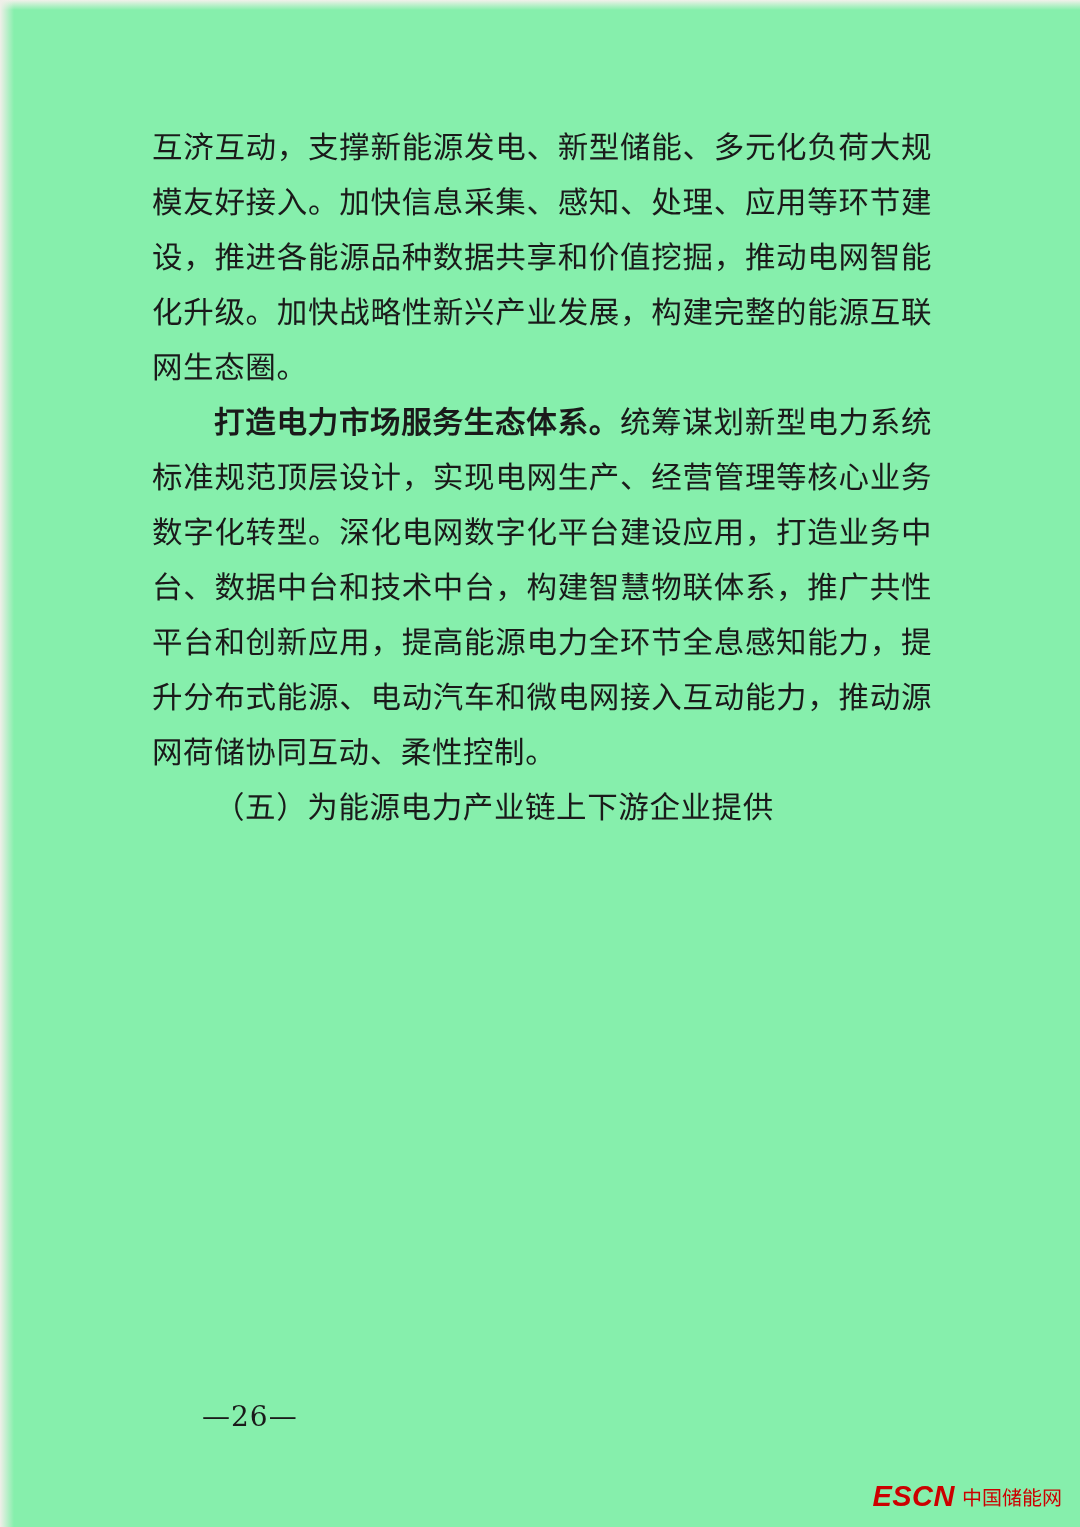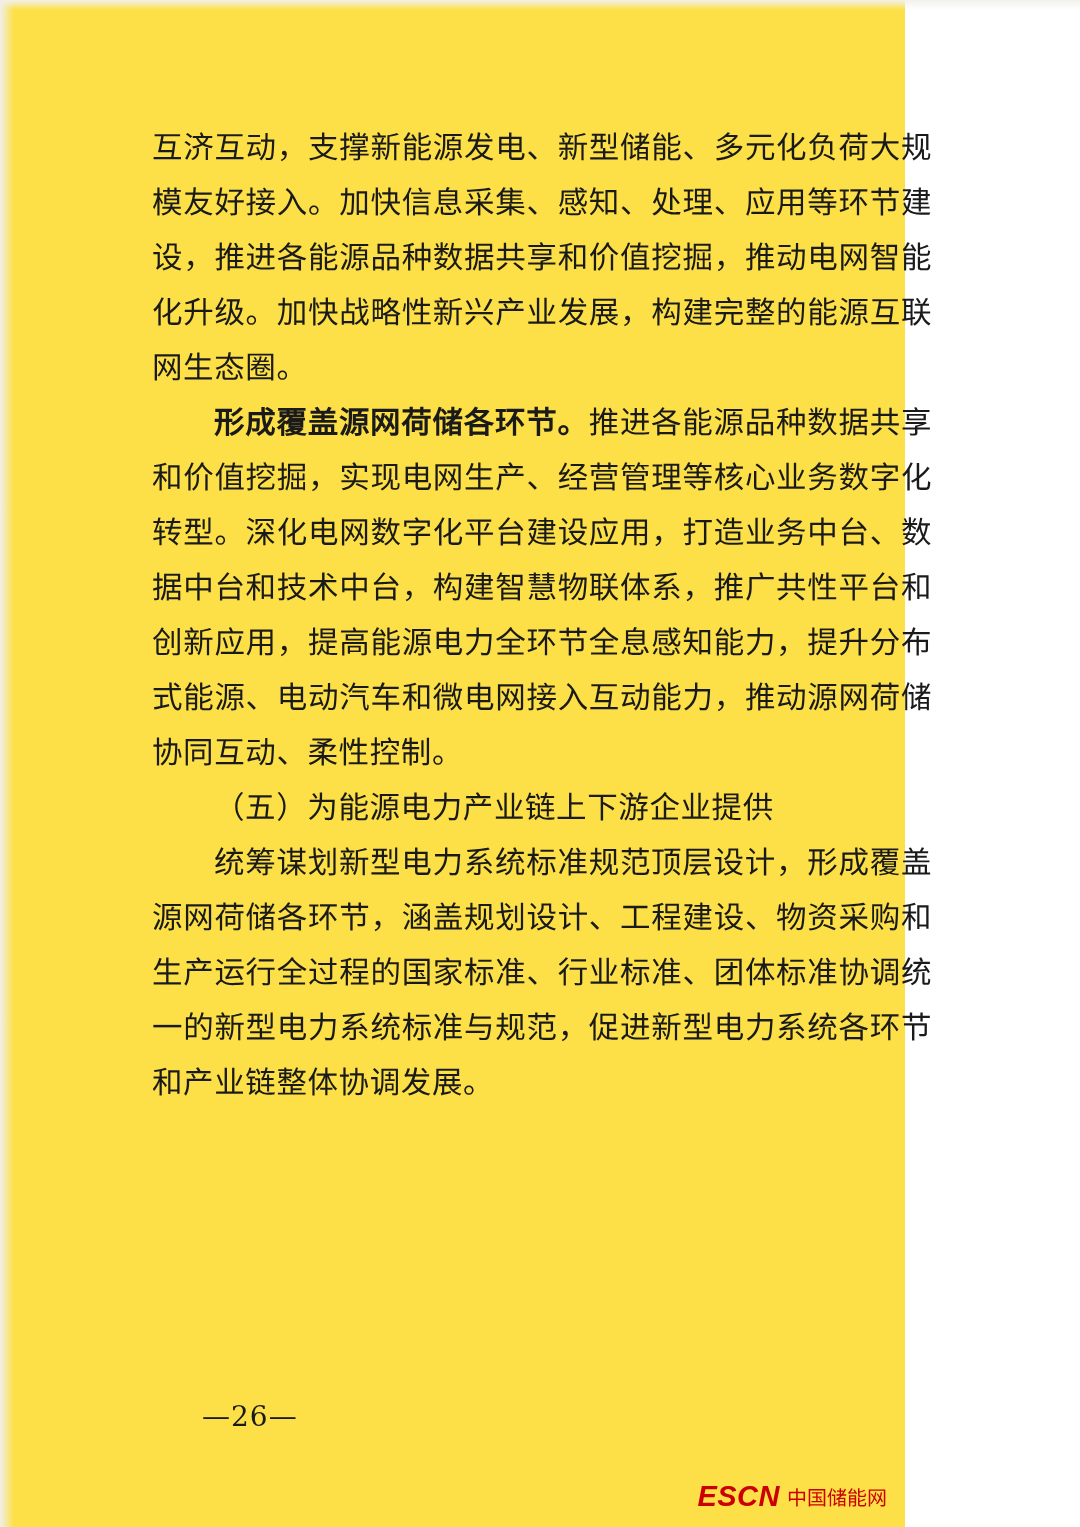--- a/index.html
+++ b/index.html
@@ -13,23 +13,23 @@
     position: relative;
     font-family: "DejaVu Serif", "Liberation Serif", serif;
     color: #1b1b1b;
     overflow: hidden;
   }
 
   .page {
     position: absolute;
     left: 0;
     top: 0;
-    width: 905px;
+    width: 1080px;
     height: 1527px;
-    background: #fde047;
+    background: #86efac;
   }
 
   .content {
     position: absolute;
     left: 152px;
     top: 120px;
     width: 780px;
   }
 
   p.para {
@@ -114,27 +114,26 @@
 
 <div class="page">
   <div class="edge-top"></div>
   <div class="edge-left"></div>
 
   <div class="content">
 
     <p class="para">互济互动，支撑新能源发电、新型储能、多元化负荷大规模友好接入。加快信息采集、感知、处理、应用等环节建设，推进各能源品种数据共享和价值挖掘，推动电网智能化升级。加快战略性新兴产业发展，构建完整的能源互联网生态圈。</p>
 
     <p class="para indent">
-      <span class="bold-lead">形成覆盖源网荷储各环节。</span><span>推进各能源品种数据共享和价值挖掘，实现电网生产、经营管理等核心业务数字化转型。深化电网数字化平台建设应用，打造业务中台、数据中台和技术中台，构建智慧物联体系，推广共性平台和创新应用，提高能源电力全环节全息感知能力，提升分布式能源、电动汽车和微电网接入互动能力，推动源网荷储协同互动、柔性控制。</span>
+      <span class="bold-lead">打造电力市场服务生态体系。</span><span>统筹谋划新型电力系统标准规范顶层设计，实现电网生产、经营管理等核心业务数字化转型。深化电网数字化平台建设应用，打造业务中台、数据中台和技术中台，构建智慧物联体系，推广共性平台和创新应用，提高能源电力全环节全息感知能力，提升分布式能源、电动汽车和微电网接入互动能力，推动源网荷储协同互动、柔性控制。</span>
     </p>
 
 
     <p class="heading">（五）为能源电力产业链上下游企业提供</p>
 
-    <p class="para indent">统筹谋划新型电力系统标准规范顶层设计，形成覆盖源网荷储各环节，涵盖规划设计、工程建设、物资采购和生产运行全过程的国家标准、行业标准、团体标准协调统一的新型电力系统标准与规范，促进新型电力系统各环节和产业链整体协调发展。</p>
 
   </div>
 
   <div class="page-number">—26—</div>
 
   <div class="watermark">
     <span class="escn">ESCN</span>
     <span class="cn">中国储能网</span>
   </div>
 </div>

